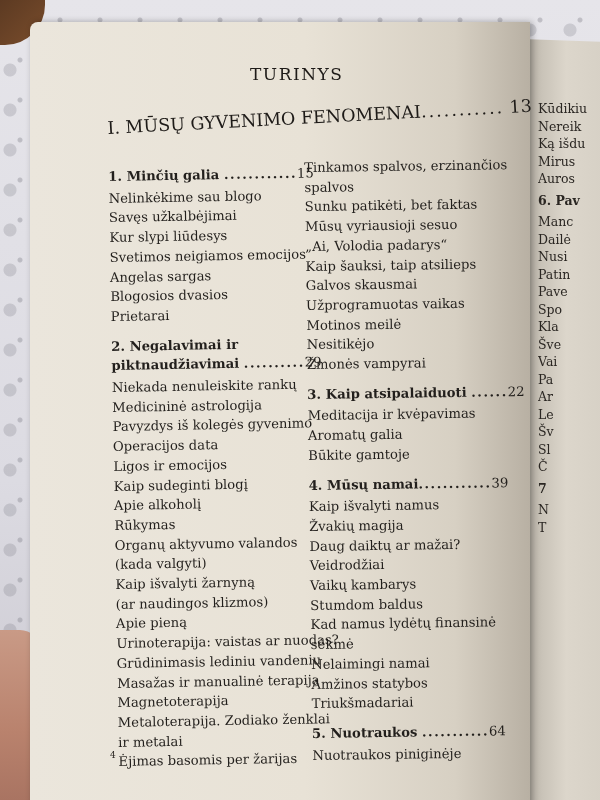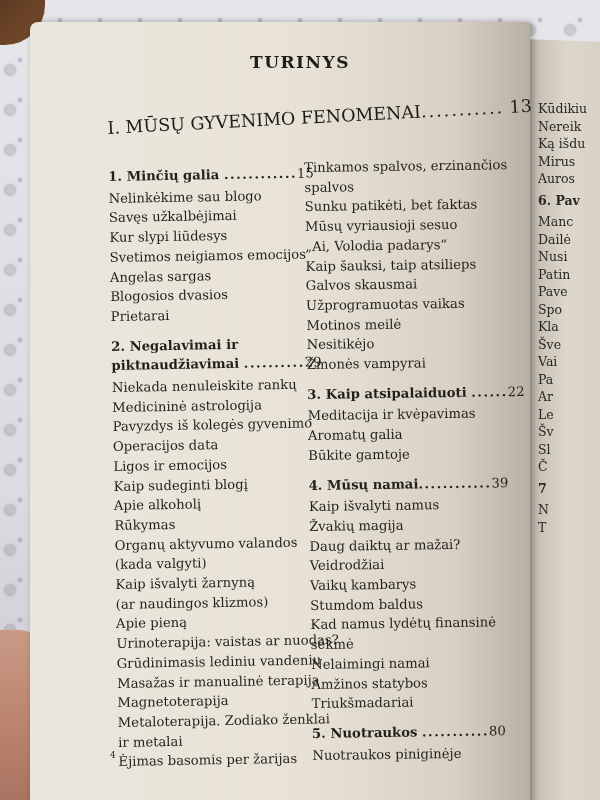--- a/index.html
+++ b/index.html
@@ -39,22 +39,22 @@
   }
   .right-text .bold { font-weight: bold; margin: 4px 0; }
   
   .page {
     position: absolute; left: 30px; top: 22px; width: 500px; height: 790px;
     background: linear-gradient(90deg, #ebe6dc 0%, #e8e2d6 55%, #d7d0c3 85%, #b8b0a3 100%);
     border-top-left-radius: 8px;
     box-shadow: 2px 0 6px rgba(0,0,0,0.3);
   }
   .title {
-    position: absolute; left: 250px; top: 52px;
-    font-size: 17px; font-weight: bold; letter-spacing: 1.5px; color: #1e1b18;
+    position: absolute; left: 250px; top: 64px;
+    font-size: 17px; font-weight: normal; letter-spacing: 1.5px; color: #1e1b18;
   }
   .part {
     position: absolute; left: 108px; top: 118px; width: 380px;
     font-size: 17.5px; color: #1e1b18; transform: rotate(-3deg); transform-origin: left bottom;
     white-space: nowrap;
   }
   .part .dots { letter-spacing: 2px; }
   .col {
     position: absolute; color: #221f1c; font-size: 13.2px; line-height: 19.7px;
   }
@@ -185,18 +185,18 @@
   <div class="item">Vaikų kambarys</div>
   <div class="item">Stumdom baldus</div>
   <div class="item">Kad namus lydėtų finansinė</div>
   <div class="item">sėkmė</div>
   <div class="item">Nelaimingi namai</div>
   <div class="item">Amžinos statybos</div>
   <div class="item">Triukšmadariai</div>
   <div class="gap"></div>
   <div class="sec-head">
     <span>5. Nuotraukos</span>
-    <span class="dots">...........</span><span class="pg">80</span>
+    <span class="dots">...........</span><span class="pg">64</span>
   </div>
   <div class="item">Nuotraukos piniginėje</div>
 </div>
 
 <div class="page-num">4</div>
 
 </body></html>

